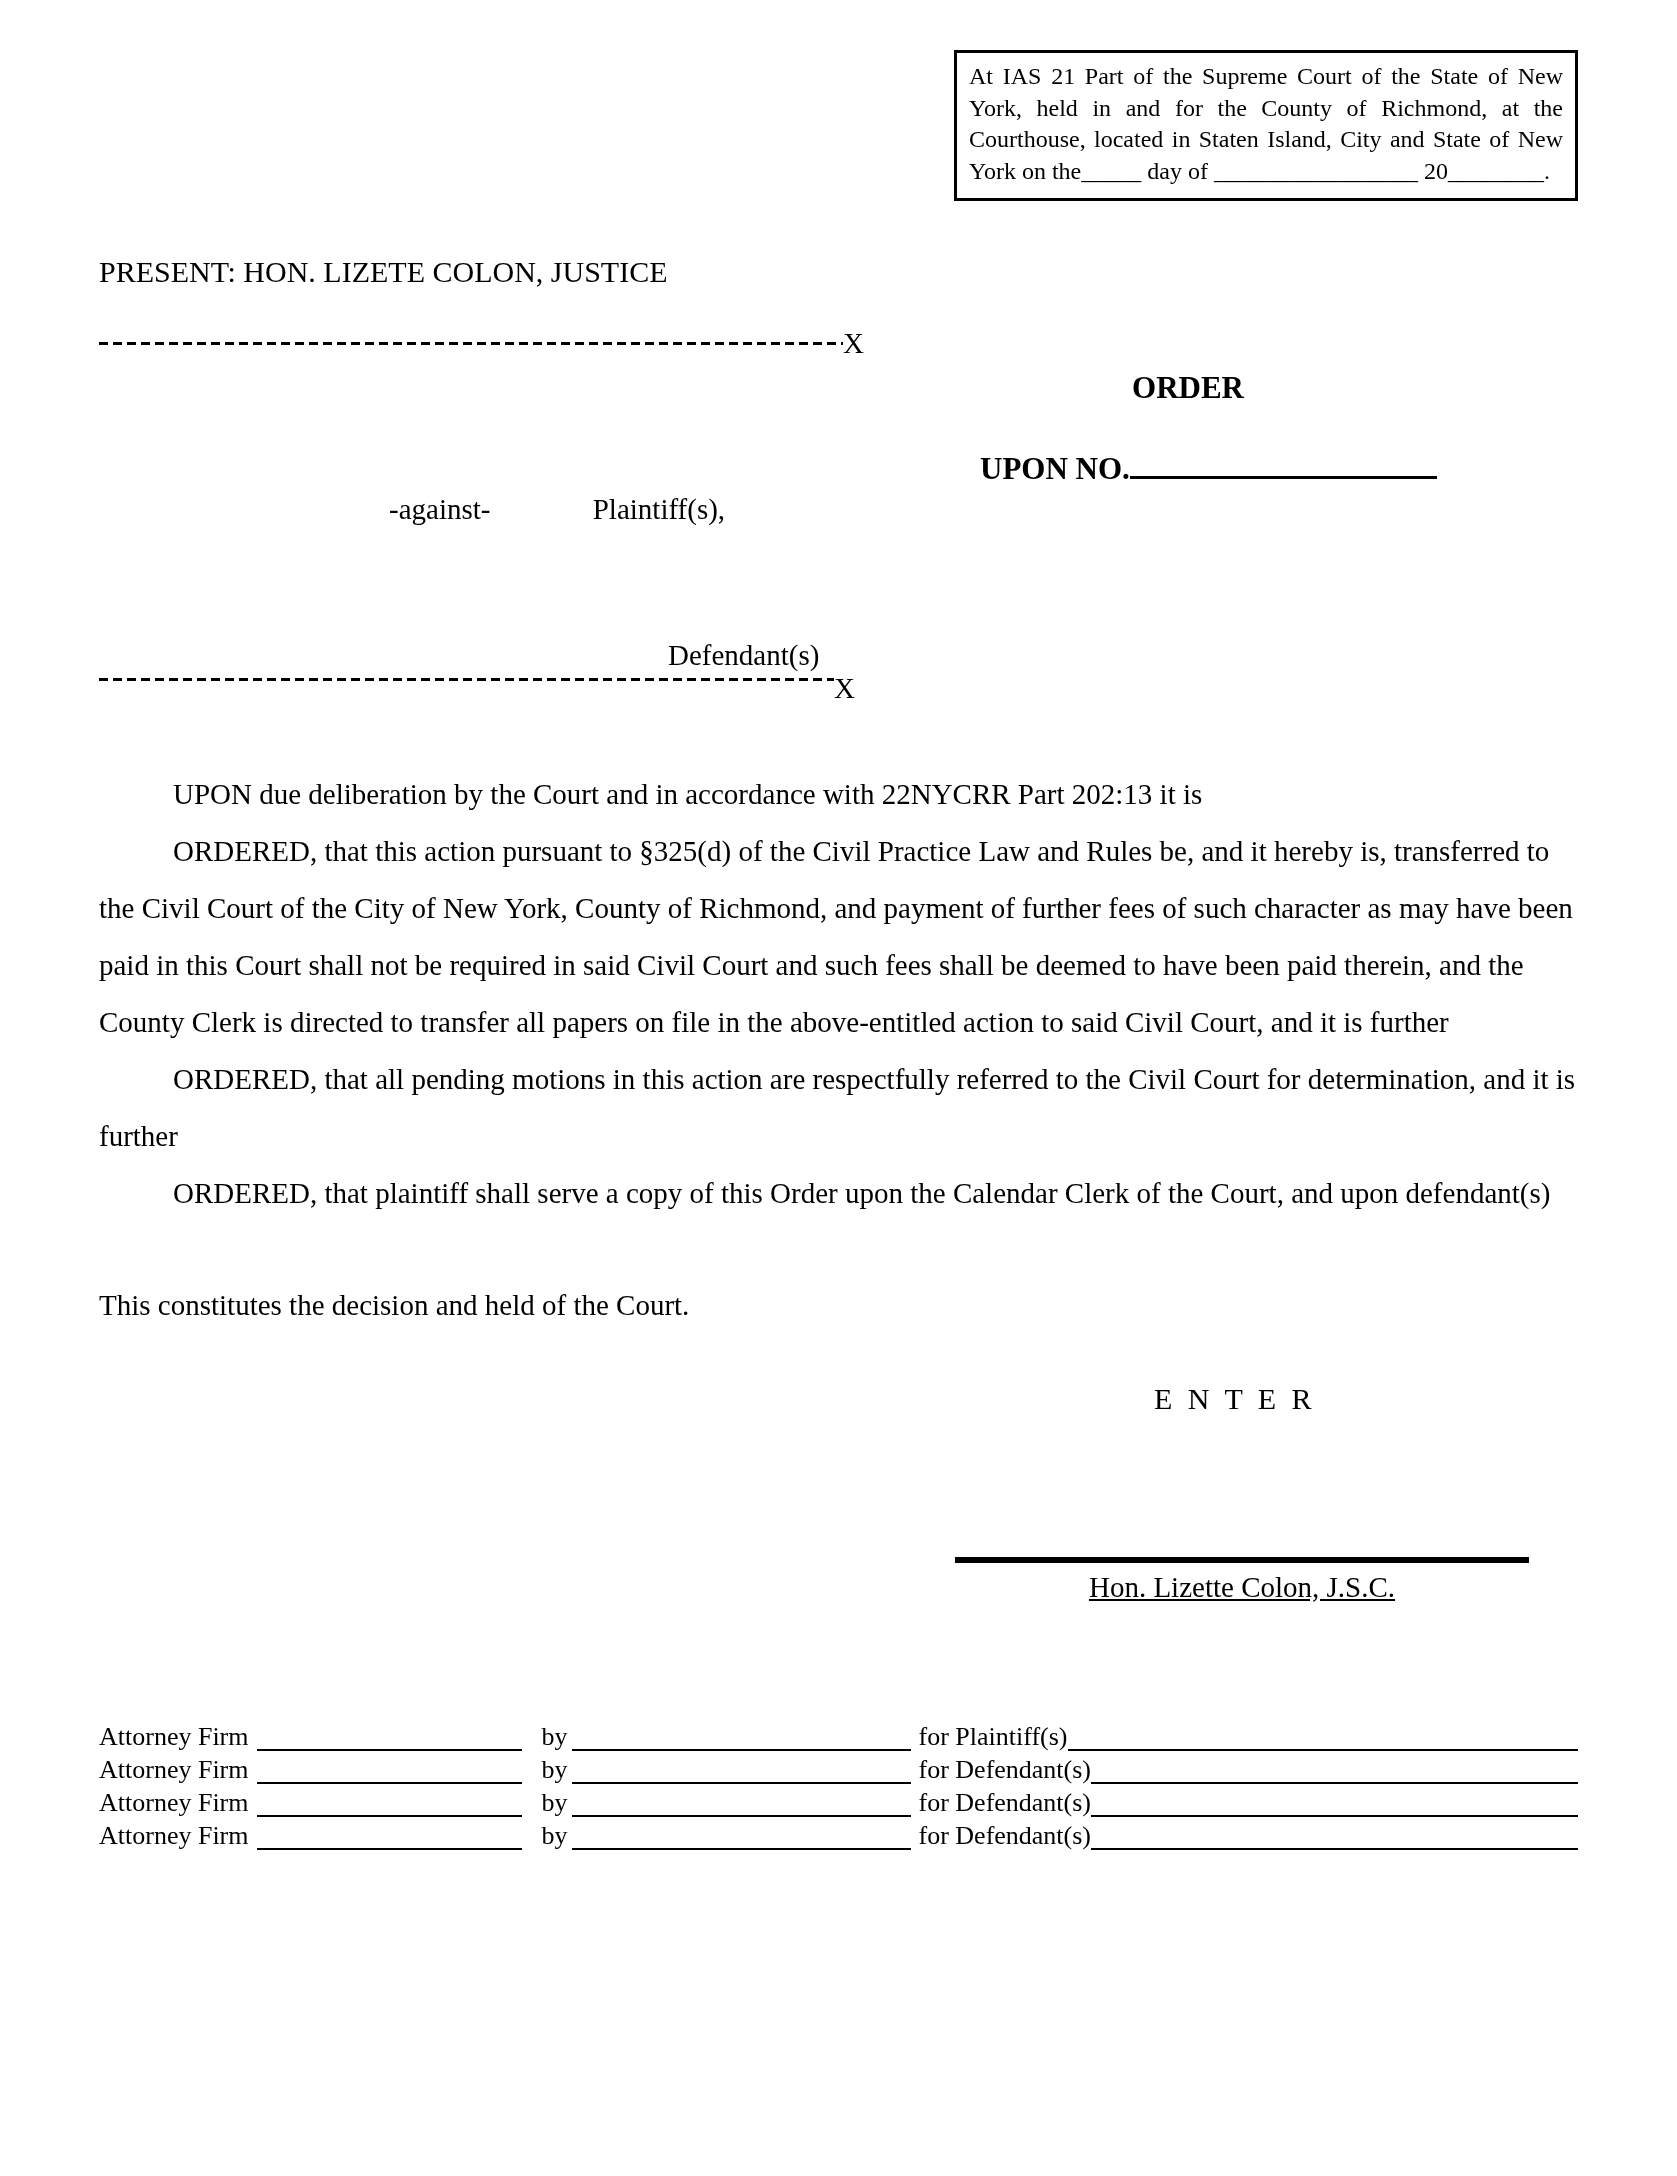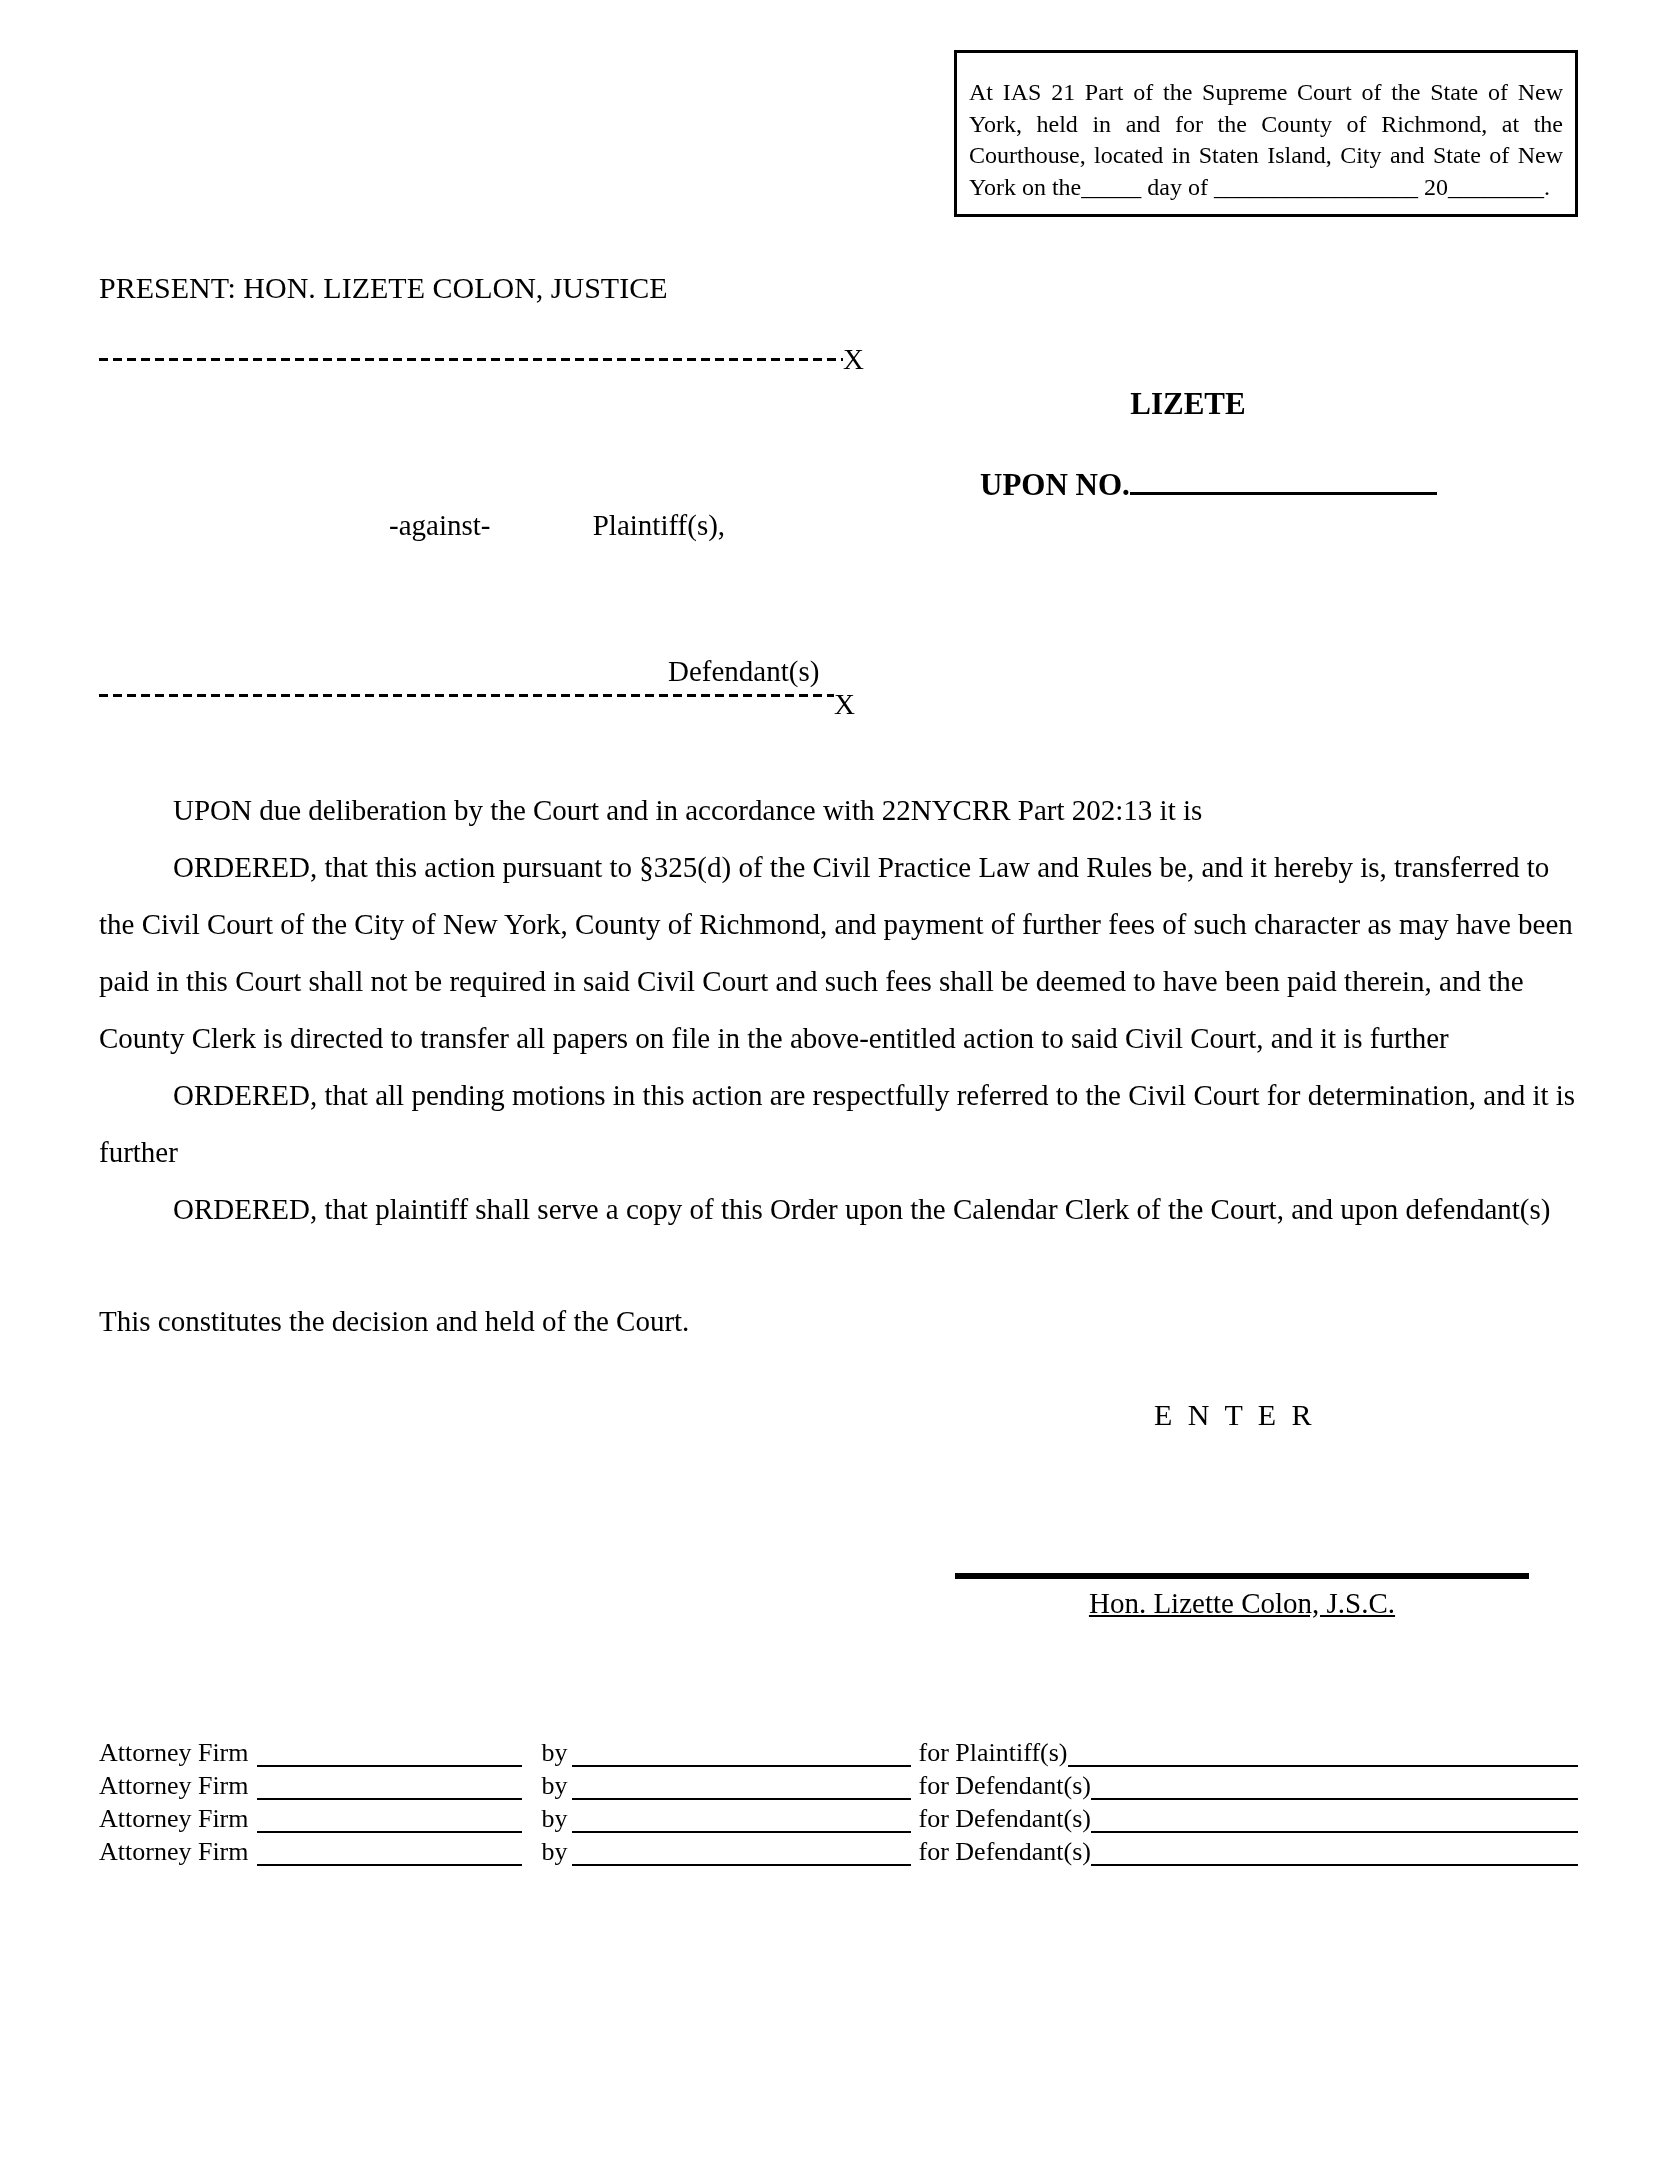--- a/index.html
+++ b/index.html
@@ -13,21 +13,21 @@
     position:relative;
     width:1677px; min-height:2176px;
     padding:50px 99px 59px 99px;
     background:#fff;
   }
   
   .court-box {
     margin-left:auto;
     width:624px;
     border:3px solid #000;
-    padding:24px 12px 10px 12px;
+    padding:8px 12px 10px 12px;
     font-size:24px;
     line-height:1.32;
     text-align:justify;
   }
   
   .present-line {
     margin-top:54px;
     font-size:30px;
   }
   
@@ -117,21 +117,21 @@
 
 <div class="page">
 
   <div class="court-box">At IAS 21 Part of the Supreme Court of the State of New York, held in and for the County of Richmond, at the Courthouse, located in Staten Island, City and State of New York on the_____ day of _________________ 20________.</div>
 
   <div class="present-line">PRESENT: HON. LIZETE COLON, JUSTICE</div>
 
   <div class="rule-top"><span class="dash-rule"></span><span>X</span></div>
 
   <div class="right-col">
-    <div class="order-title">LIZETE</div>
+    <div class="order-title">ORDER</div>
     <div class="index-line"><span>UPON NO.</span><span class="index-blank"></span></div>
   </div>
 
   <div class="against-row">
     <span class="against-label">-against-</span>
     <span class="plaintiff-label">Plaintiff(s),</span>
   </div>
 
   <div class="rule-bottom">
     <span class="dash-rule"></span><span class="xmark2">X</span>

